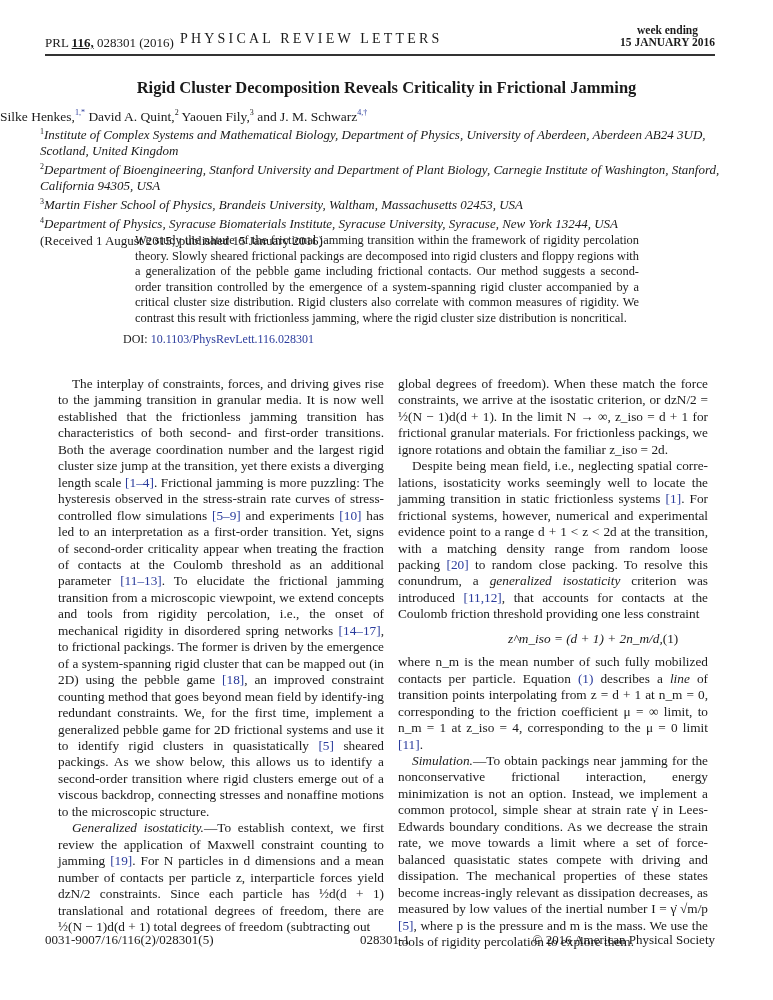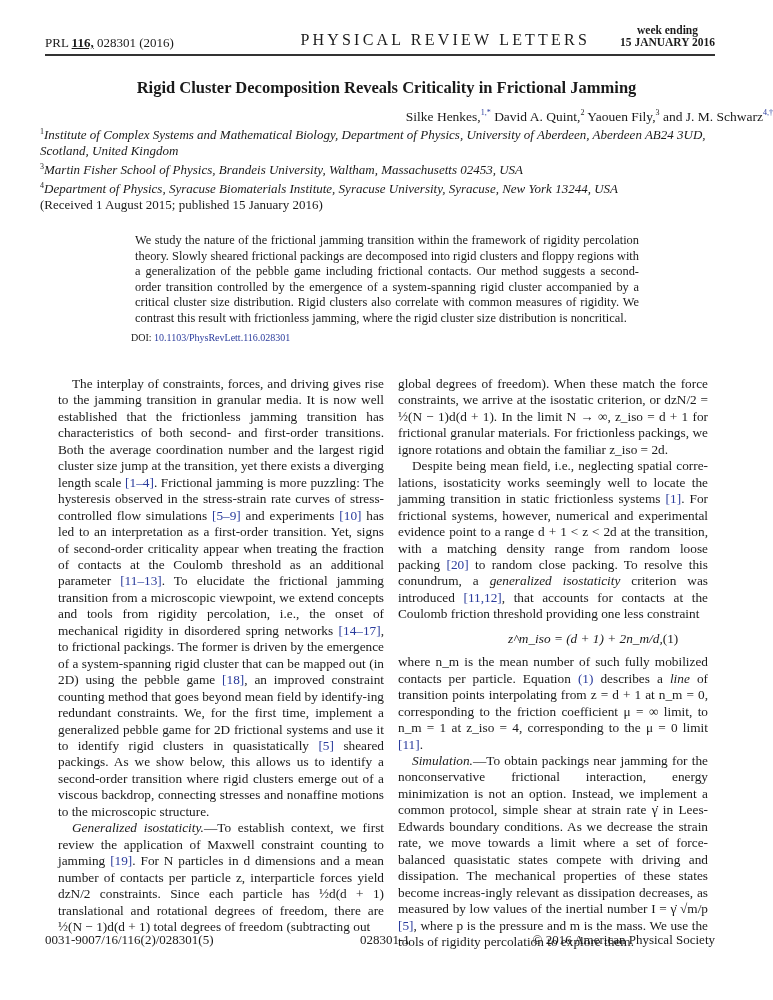--- a/index.html
+++ b/index.html
@@ -4,34 +4,34 @@
 <style>
   html, body { margin:0; padding:0; background:#ffffff; }
   body { width:773px; height:1000px; position:relative; overflow:hidden;
          font-family:"Liberation Serif","DejaVu Serif",serif; color:#1a1a1a; }
   .abs { position:absolute; }
   a, .link { color:#2a3b9c; text-decoration:none; }
 
   
   .hdr-left { left:45px; top:35px; font-size:13px; }
   .hdr-left b { font-weight:bold;text-decoration:underline; }
-  .hdr-center { left:180px; width:410px; top:31px; font-size:16px; letter-spacing:3.2px; text-align:right; }
+  .hdr-center { left:180px; width:410px; top:31px; font-size:14px; letter-spacing:3.2px; text-align:left; }
   .hdr-right { right:58px; top:24px; font-size:11.5px; text-align:center; line-height:12px;font-weight:bold; }
   .hdr-rule { left:45px; right:58px; top:54px; height:2px; background:#333; }
 
   
   .title { left:0; right:0; top:78px; text-align:center; font-size:16.5px; font-weight:bold; }
-  .authors { left:14px; right:0; top:108px; text-align:right; font-size:13.5px; }
+  .authors { left:0; right:0; top:108px; text-align:left; font-size:13.5px; }
   .authors sup { font-size:8px; vertical-align:6px; }
   .affil { left:40px; right:40px; top:124px; font-size:13px; font-style:italic; line-height:16.1px; }
   .affil sup { font-size:8px; vertical-align:5px; font-style:normal; }
   .received { font-style:normal; }
 
   .abstract { left:135px; width:504px; top:233px; font-size:12.4px; line-height:15.6px; text-align:justify; }
-  .doi { left:131px; top:332px; font-size:10px; }
+  .doi { left:123px; top:332px; font-size:12px; }
 
   
   .col { top:376px; font-size:13.3px; line-height:16.45px; text-align:justify; hyphens:manual; }
   .col-left { left:58px; width:326px; }
   .col-right { left:398px; width:310px; }
   .col p { margin:0; text-indent:14px; }
   .col p.noindent { text-indent:0; }
   .col i { font-style:italic; }
   .eq { display:flex; justify-content:flex-start; margin:8px 0 7px 0; text-indent:0; }
   .eq .eq-body { margin-left:110px; }
@@ -53,20 +53,21 @@
 <div class="abs hdr-rule"></div>
 
 <div class="abs title">Rigid Cluster Decomposition Reveals Criticality in Frictional Jamming</div>
 
 <div class="abs authors">
   <span>Silke Henkes,</span><sup class="link">1,*</sup><span> David A. Quint,</span><sup>2</sup><span> Yaouen Fily,</span><sup>3</sup><span> and J. M. Schwarz</span><sup class="link">4,†</sup>
 </div>
 
 <div class="abs affil">
   <div><sup>1</sup><span>Institute of Complex Systems and Mathematical Biology, Department of Physics, University of Aberdeen, Aberdeen AB24 3UD, Scotland, United Kingdom</span></div>
+  <div><sup>2</sup><span>Department of Bioengineering, Stanford University and Department of Plant Biology, Carnegie Institute of Washington, Stanford, California 94305, USA</span></div>
   <div><sup>3</sup><span>Martin Fisher School of Physics, Brandeis University, Waltham, Massachusetts 02453, USA</span></div>
   <div><sup>4</sup><span>Department of Physics, Syracuse Biomaterials Institute, Syracuse University, Syracuse, New York 13244, USA</span></div>
   <div class="received">(Received 1 August 2015; published 15 January 2016)</div>
 </div>
 
 <div class="abs abstract">We study the nature of the frictional jamming transition within the framework of rigidity percolation theory. Slowly sheared frictional packings are decomposed into rigid clusters and floppy regions with a generalization of the pebble game including frictional contacts. Our method suggests a second-order transition controlled by the emergence of a system-spanning rigid cluster accompanied by a critical cluster size distribution. Rigid clusters also correlate with common measures of rigidity. We contrast this result with frictionless jamming, where the rigid cluster size distribution is noncritical.</div>
 
 <div class="abs doi">
   <span>DOI: </span><a class="link">10.1103/PhysRevLett.116.028301</a>
 </div>

